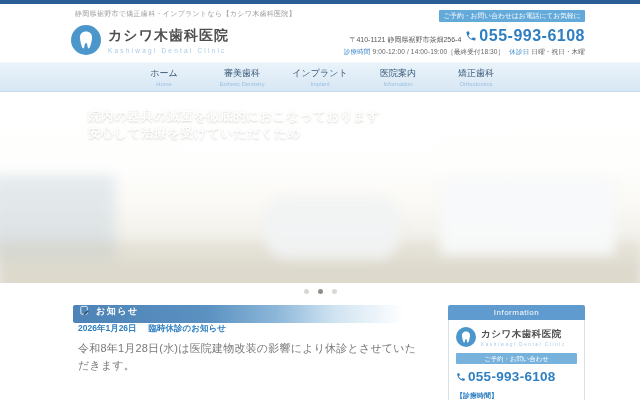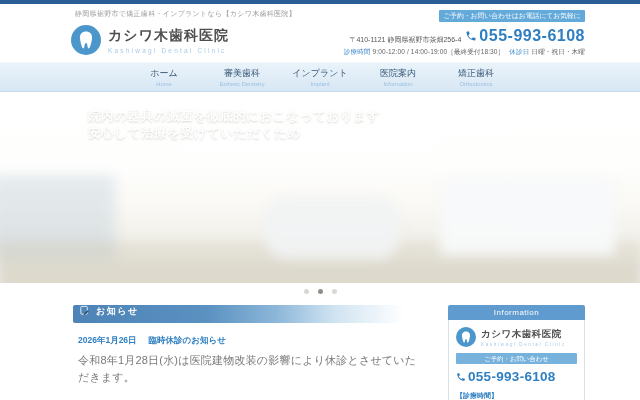--- a/index.html
+++ b/index.html
@@ -59,21 +59,21 @@
   .dot.active { background:#8f8f89; }
 
   
   .content { padding-top:7px; }
   .content-inner { width:530px; margin:0 auto; display:flex; align-items:flex-start; }
   .news-col { width:352px; margin-left:18px; }
   .news-bar { height:18px; display:flex; align-items:flex-start; padding-left:6px; border-radius:2px;
     background:linear-gradient(90deg,#4d83b6 0%,#5a91c1 38%,#8db7d9 58%,#cfe3f1 74%,rgba(240,246,251,0) 94%); }
   .news-icon { width:11px; height:11px; margin-right:6px; }
   .news-heading { font-size:9px; font-weight:bold; color:#fff; letter-spacing:1.5px; }
-  .news-entry { margin-top:12px; padding-left:5px; }
+  .news-entry { padding-left:5px; }
   .news-title-row { font-size:8.5px; font-weight:bold; color:#2e7fc2; }
   .news-title-row .news-title { margin-left:12px; cursor:pointer; }
   .news-body { font-size:11px; color:#787878; margin-top:5px; line-height:1.55; letter-spacing:0.2px; }
   .news-body.second { margin-top:11px; }
 
   
   .sidebar { width:137px; margin-left:auto; }
   .sidebar-header { height:15px; line-height:15px; background:#5f9bce; color:#fff;
     font-size:8px; text-align:center; letter-spacing:0.5px; border-radius:2px 2px 0 0; }
   .sidebar-box { background:#fff; border:1px solid #d8e0e8; border-top:none; padding:7px 7px 6px; }

